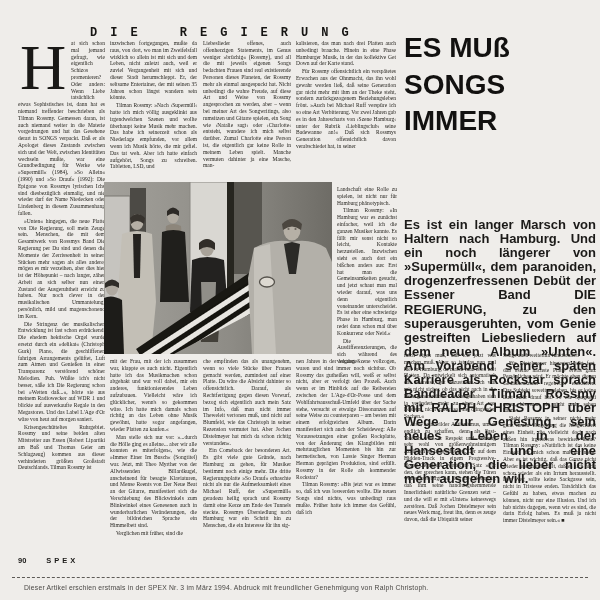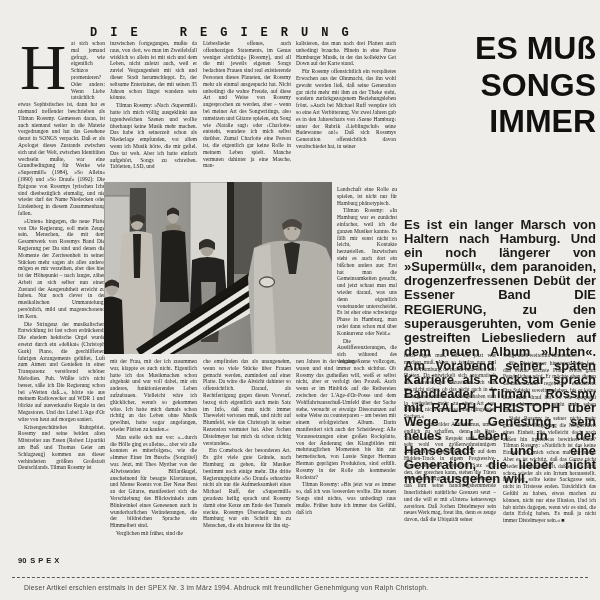--- a/index.html
+++ b/index.html
@@ -24,31 +24,31 @@
   .col p{margin:0;}
   .col p + p{text-indent:6px;margin-top:1px;}
   .dropcap{
     float:left;font-size:64px;line-height:52px;height:56px;width:50px;
     font-family:"Liberation Serif", serif;font-weight:400;color:#1a1917;
     margin:2px 3px 0 0;text-align:center;
   }
   
   .headline{
     font-family:"Liberation Sans", sans-serif;font-weight:700;
-    font-size:32px;line-height:36.5px;letter-spacing:0px;color:#121110;text-align:right;
+    font-size:28px;line-height:36.5px;letter-spacing:0px;color:#121110;
   }
   .intro{
     font-family:"Liberation Sans", sans-serif;font-weight:700;
     font-size:13px;line-height:14.1px;text-align:justify;color:#1b1a18;
   }
   .pagenum{
     font-family:"Liberation Sans", sans-serif;font-weight:700;font-size:7.5px;
     color:#1b1a18;
   }
-  .pagenum .mag{letter-spacing:3px;margin-left:4px;}
+  .pagenum .mag{letter-spacing:3px;margin-left:20px;}
   .dashrule{border-top:1.2px dashed #5c5a56;height:0;}
   .footer{
     font-family:"Liberation Sans", sans-serif;font-size:6.8px;color:#4a4845;
     letter-spacing:.2px;
   }
   .photo{background:#8e8c87;box-shadow:0 0 0 1px #c9c7c2 inset;}
 </style>
 </head>
 <body>
 

